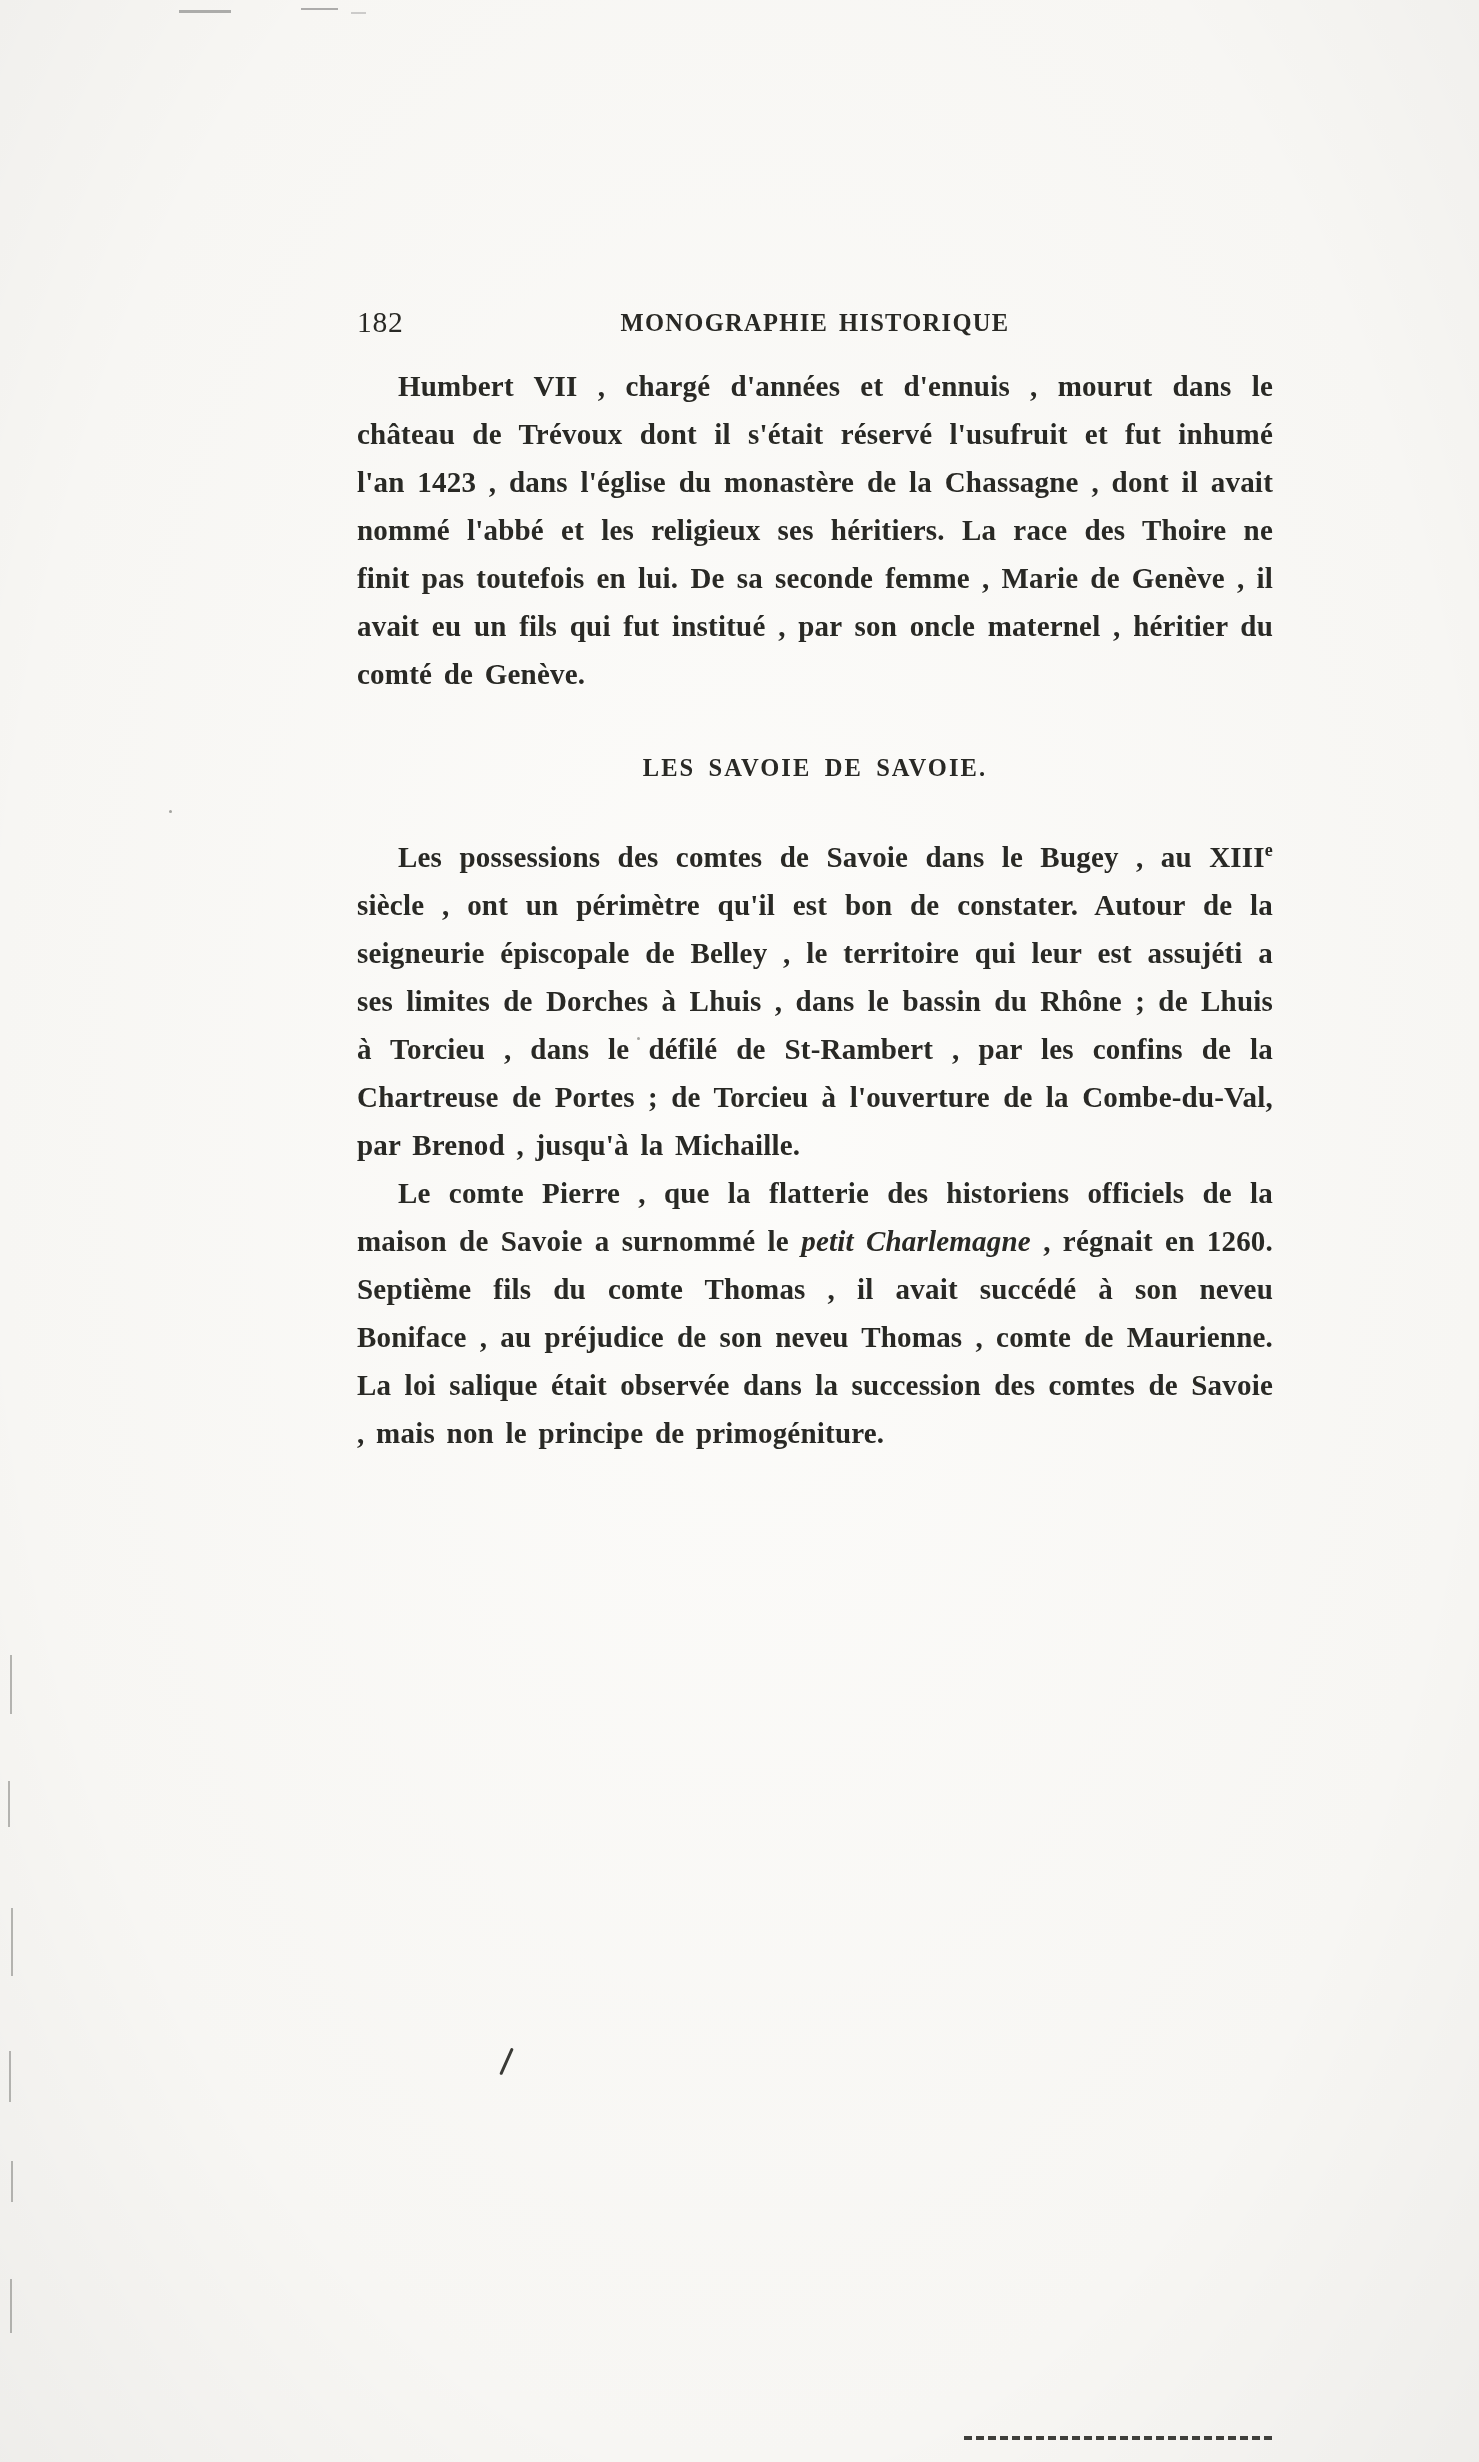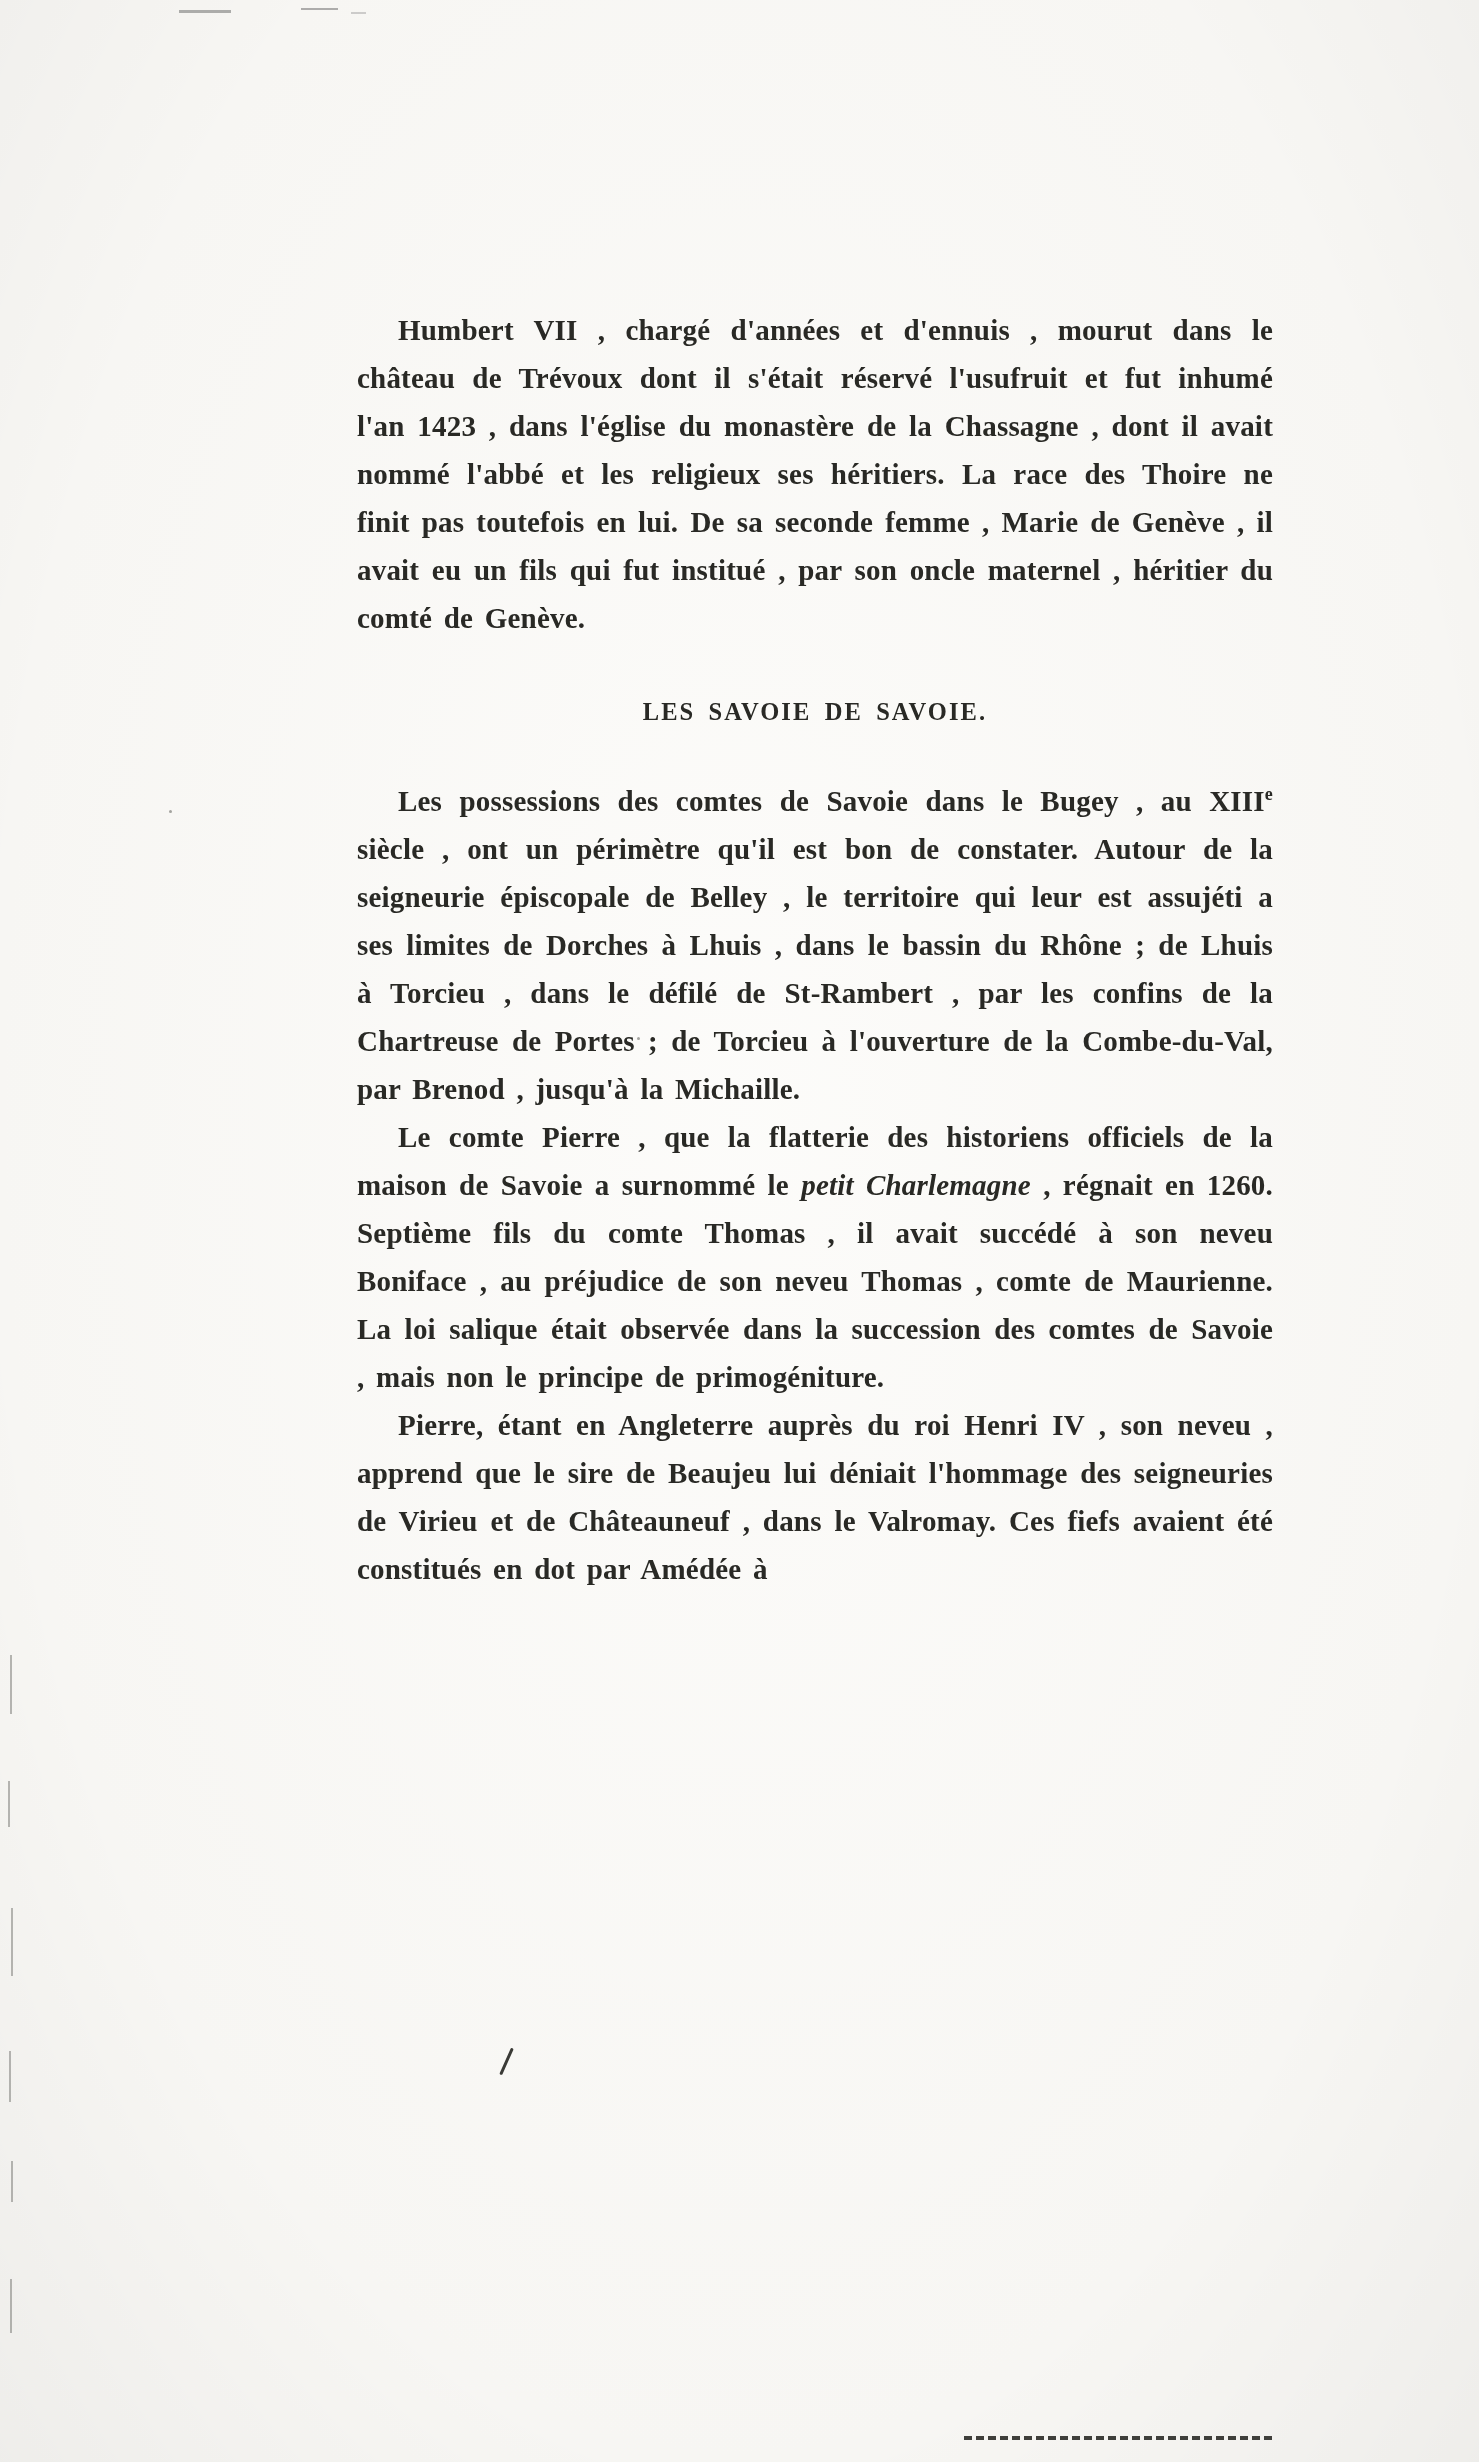--- a/index.html
+++ b/index.html
@@ -118,29 +118,32 @@
 <div class="artifact margin-tick" style="left:10px; top:2279px; height:54px;"></div>
 
 <div class="artifact small-dot" style="left:169px; top:810px;"></div>
 <div class="artifact small-dot" style="left:637px; top:1037px;"></div>
 
 <div class="artifact stray-slash" style="left:505px; top:2047px;"></div>
 <div class="artifact bottom-line" style="left:964px; top:2436px;"></div>
 
 <div class="page-inner">
 
+  <div class="header">
+    <span class="page-number">182</span>
+    <span class="running-title">MONOGRAPHIE HISTORIQUE</span>
+  </div>
 
   <div class="text">
 
 
     <p class="indent">Humbert VII , chargé d'années et d'ennuis , mourut dans le château de Trévoux dont il s'était réservé l'usufruit et fut inhumé l'an 1423 , dans l'église du monastère de la Chassagne , dont il avait nommé l'abbé et les religieux ses héritiers. La race des Thoire ne finit pas toutefois en lui. De sa seconde femme , Marie de Genève , il avait eu un fils qui fut institué , par son oncle maternel , héritier du comté de Genève.</p>
 
     <div class="section-heading">LES SAVOIE DE SAVOIE.</div>
 
     <p class="indent"><span>Les possessions des comtes de Savoie dans le Bugey , au XIII</span><span class="sup">e</span><span> siècle , ont un périmètre qu'il est bon de constater. Autour de la seigneurie épiscopale de Belley , le territoire qui leur est assujéti a ses limites de Dorches à Lhuis , dans le bassin du Rhône ; de Lhuis à Torcieu , dans le défilé de St-Rambert , par les confins de la Chartreuse de Portes ; de Torcieu à l'ouverture de la Combe-du-Val, par Brenod , jusqu'à la Michaille.</span></p>
 
     <p class="indent"><span>Le comte Pierre , que la flatterie des historiens officiels de la maison de Savoie a surnommé le </span><span class="italic">petit Charlemagne</span><span> , régnait en 1260. Septième fils du comte Thomas , il avait succédé à son neveu Boniface , au préjudice de son neveu Thomas , comte de Maurienne. La loi salique était observée dans la succession des comtes de Savoie , mais non le principe de primogéniture.</span></p>
 
-    <p class="indent">Pierre, étant en Angleterre auprès du roi Henri IV , son neveu , apprend que le sire de Beaujeu lui déniait l'hommage des seigneuries de Virieu et de Châteauneuf , dans le Valromay. Ces fiefs avaient été constitués en dot par Amédée à</p>
 
   </div>
 </div>
 
 
 </body></html>

